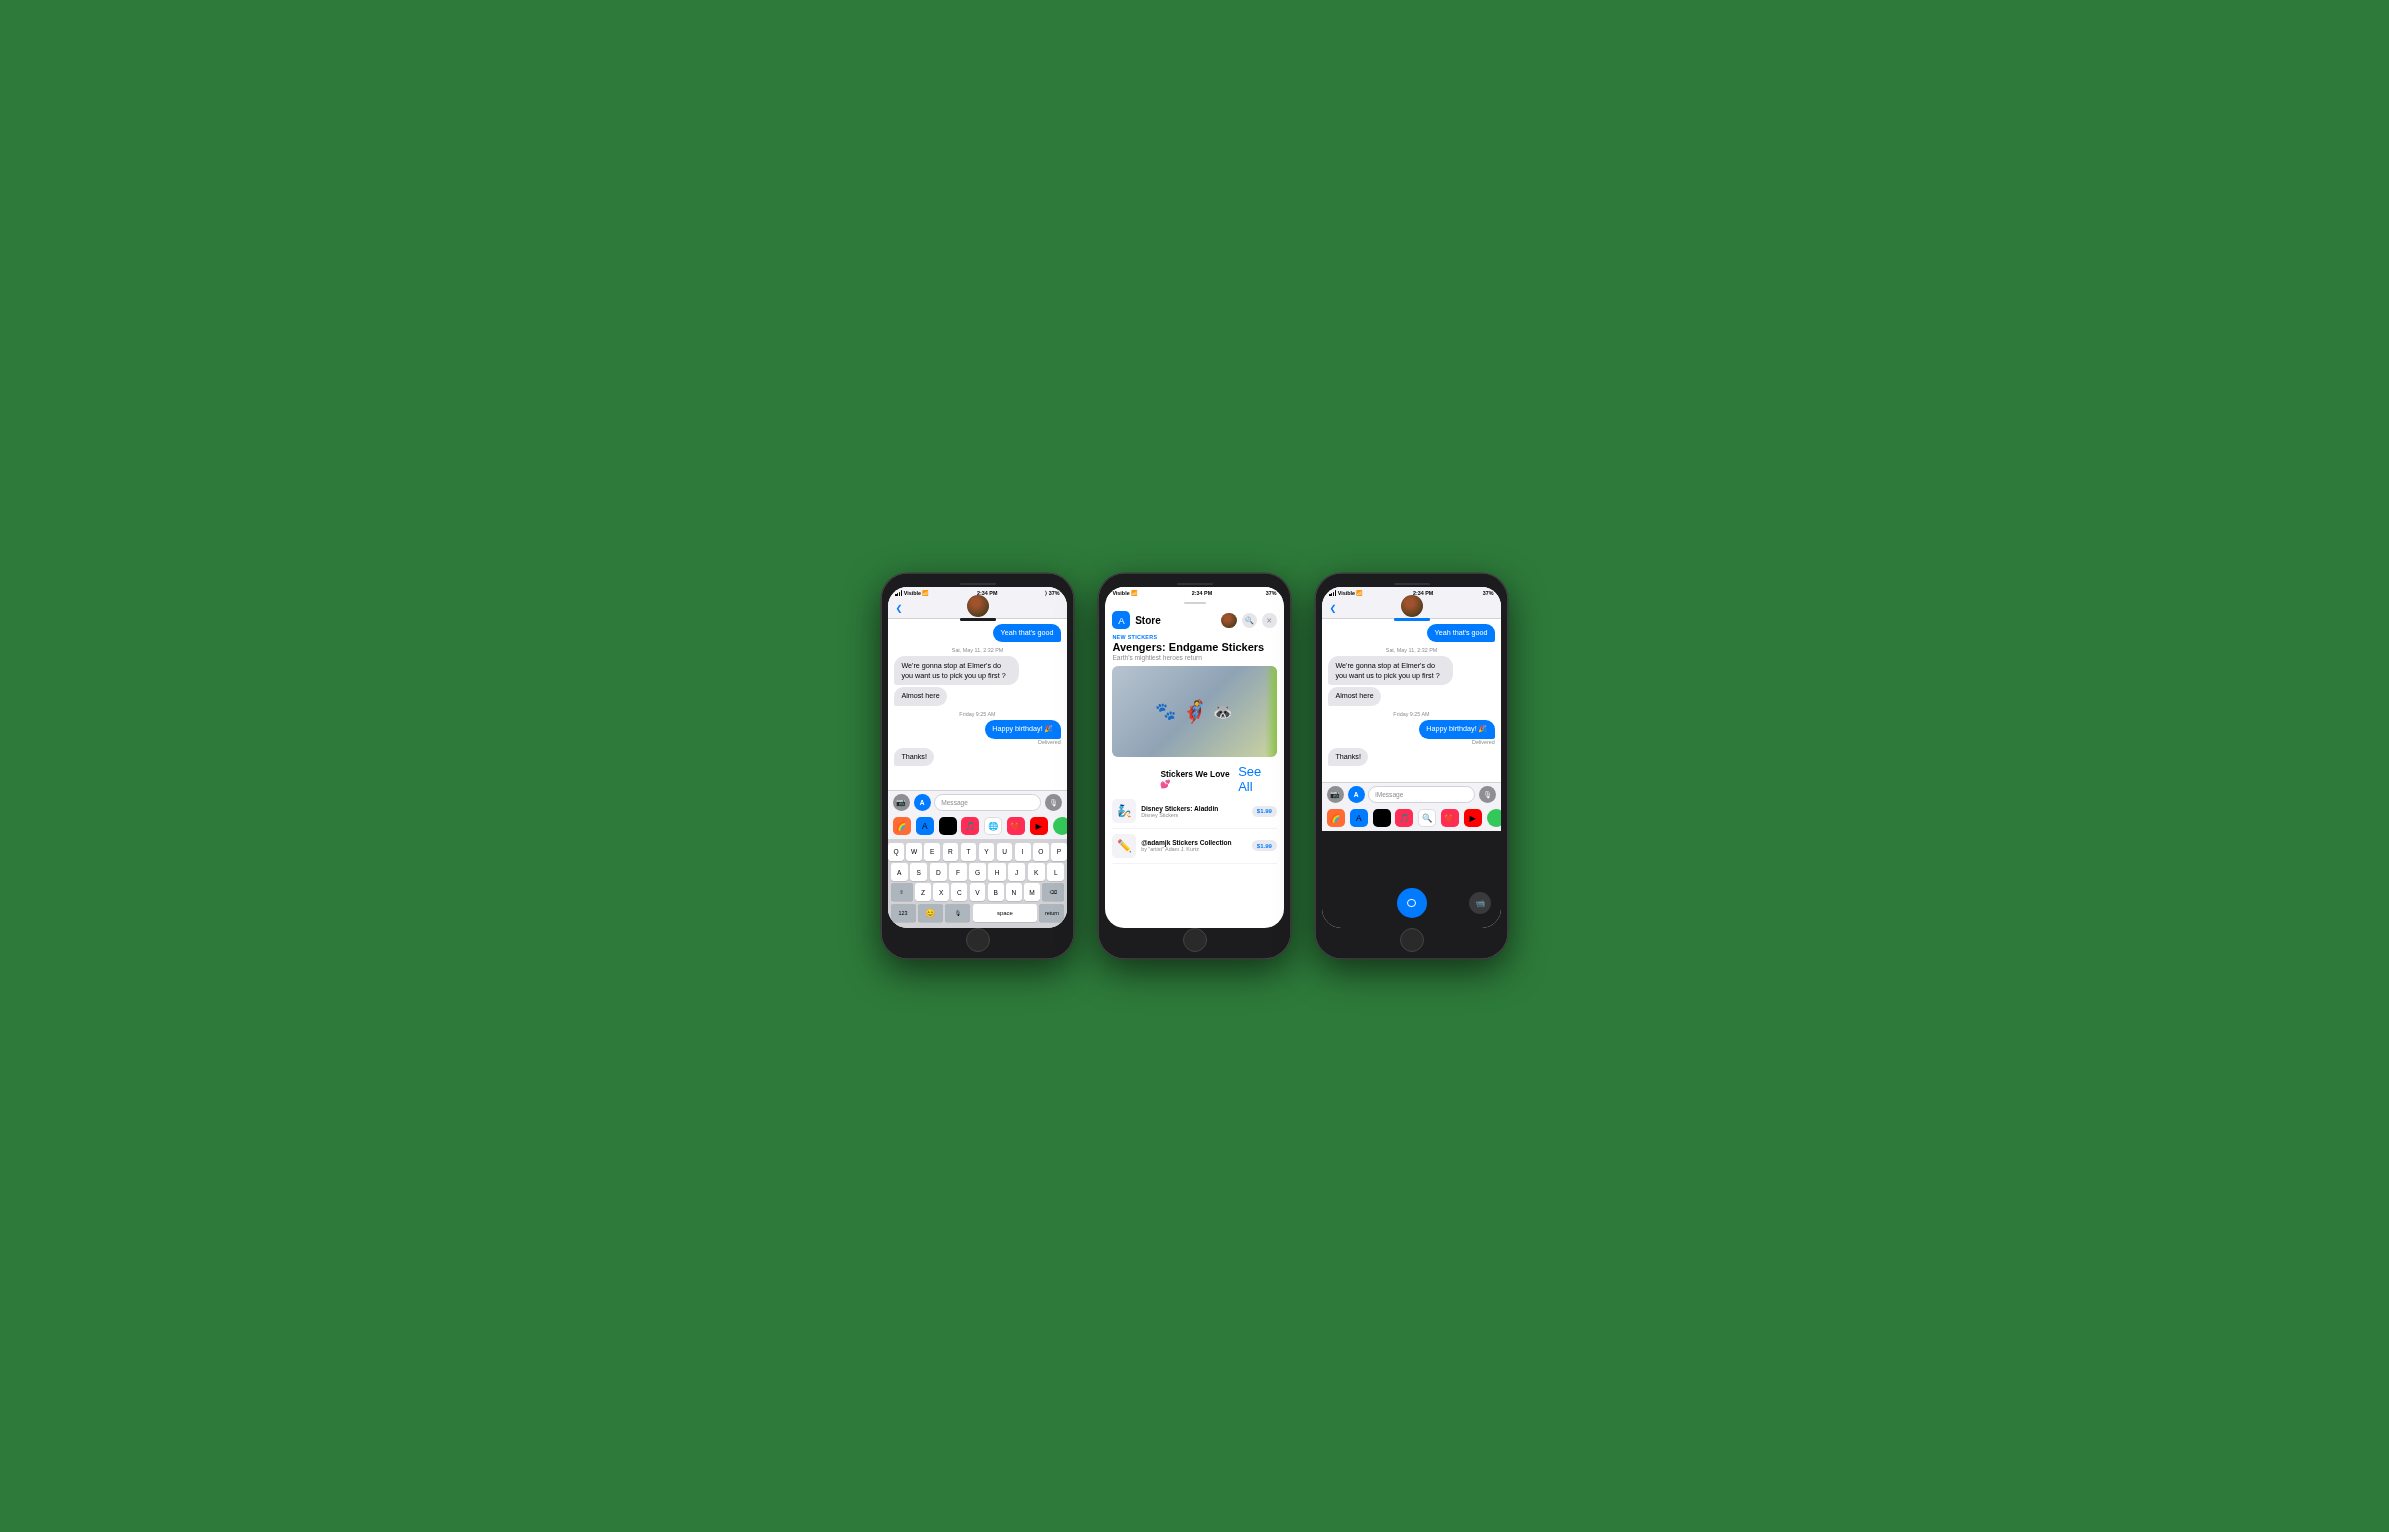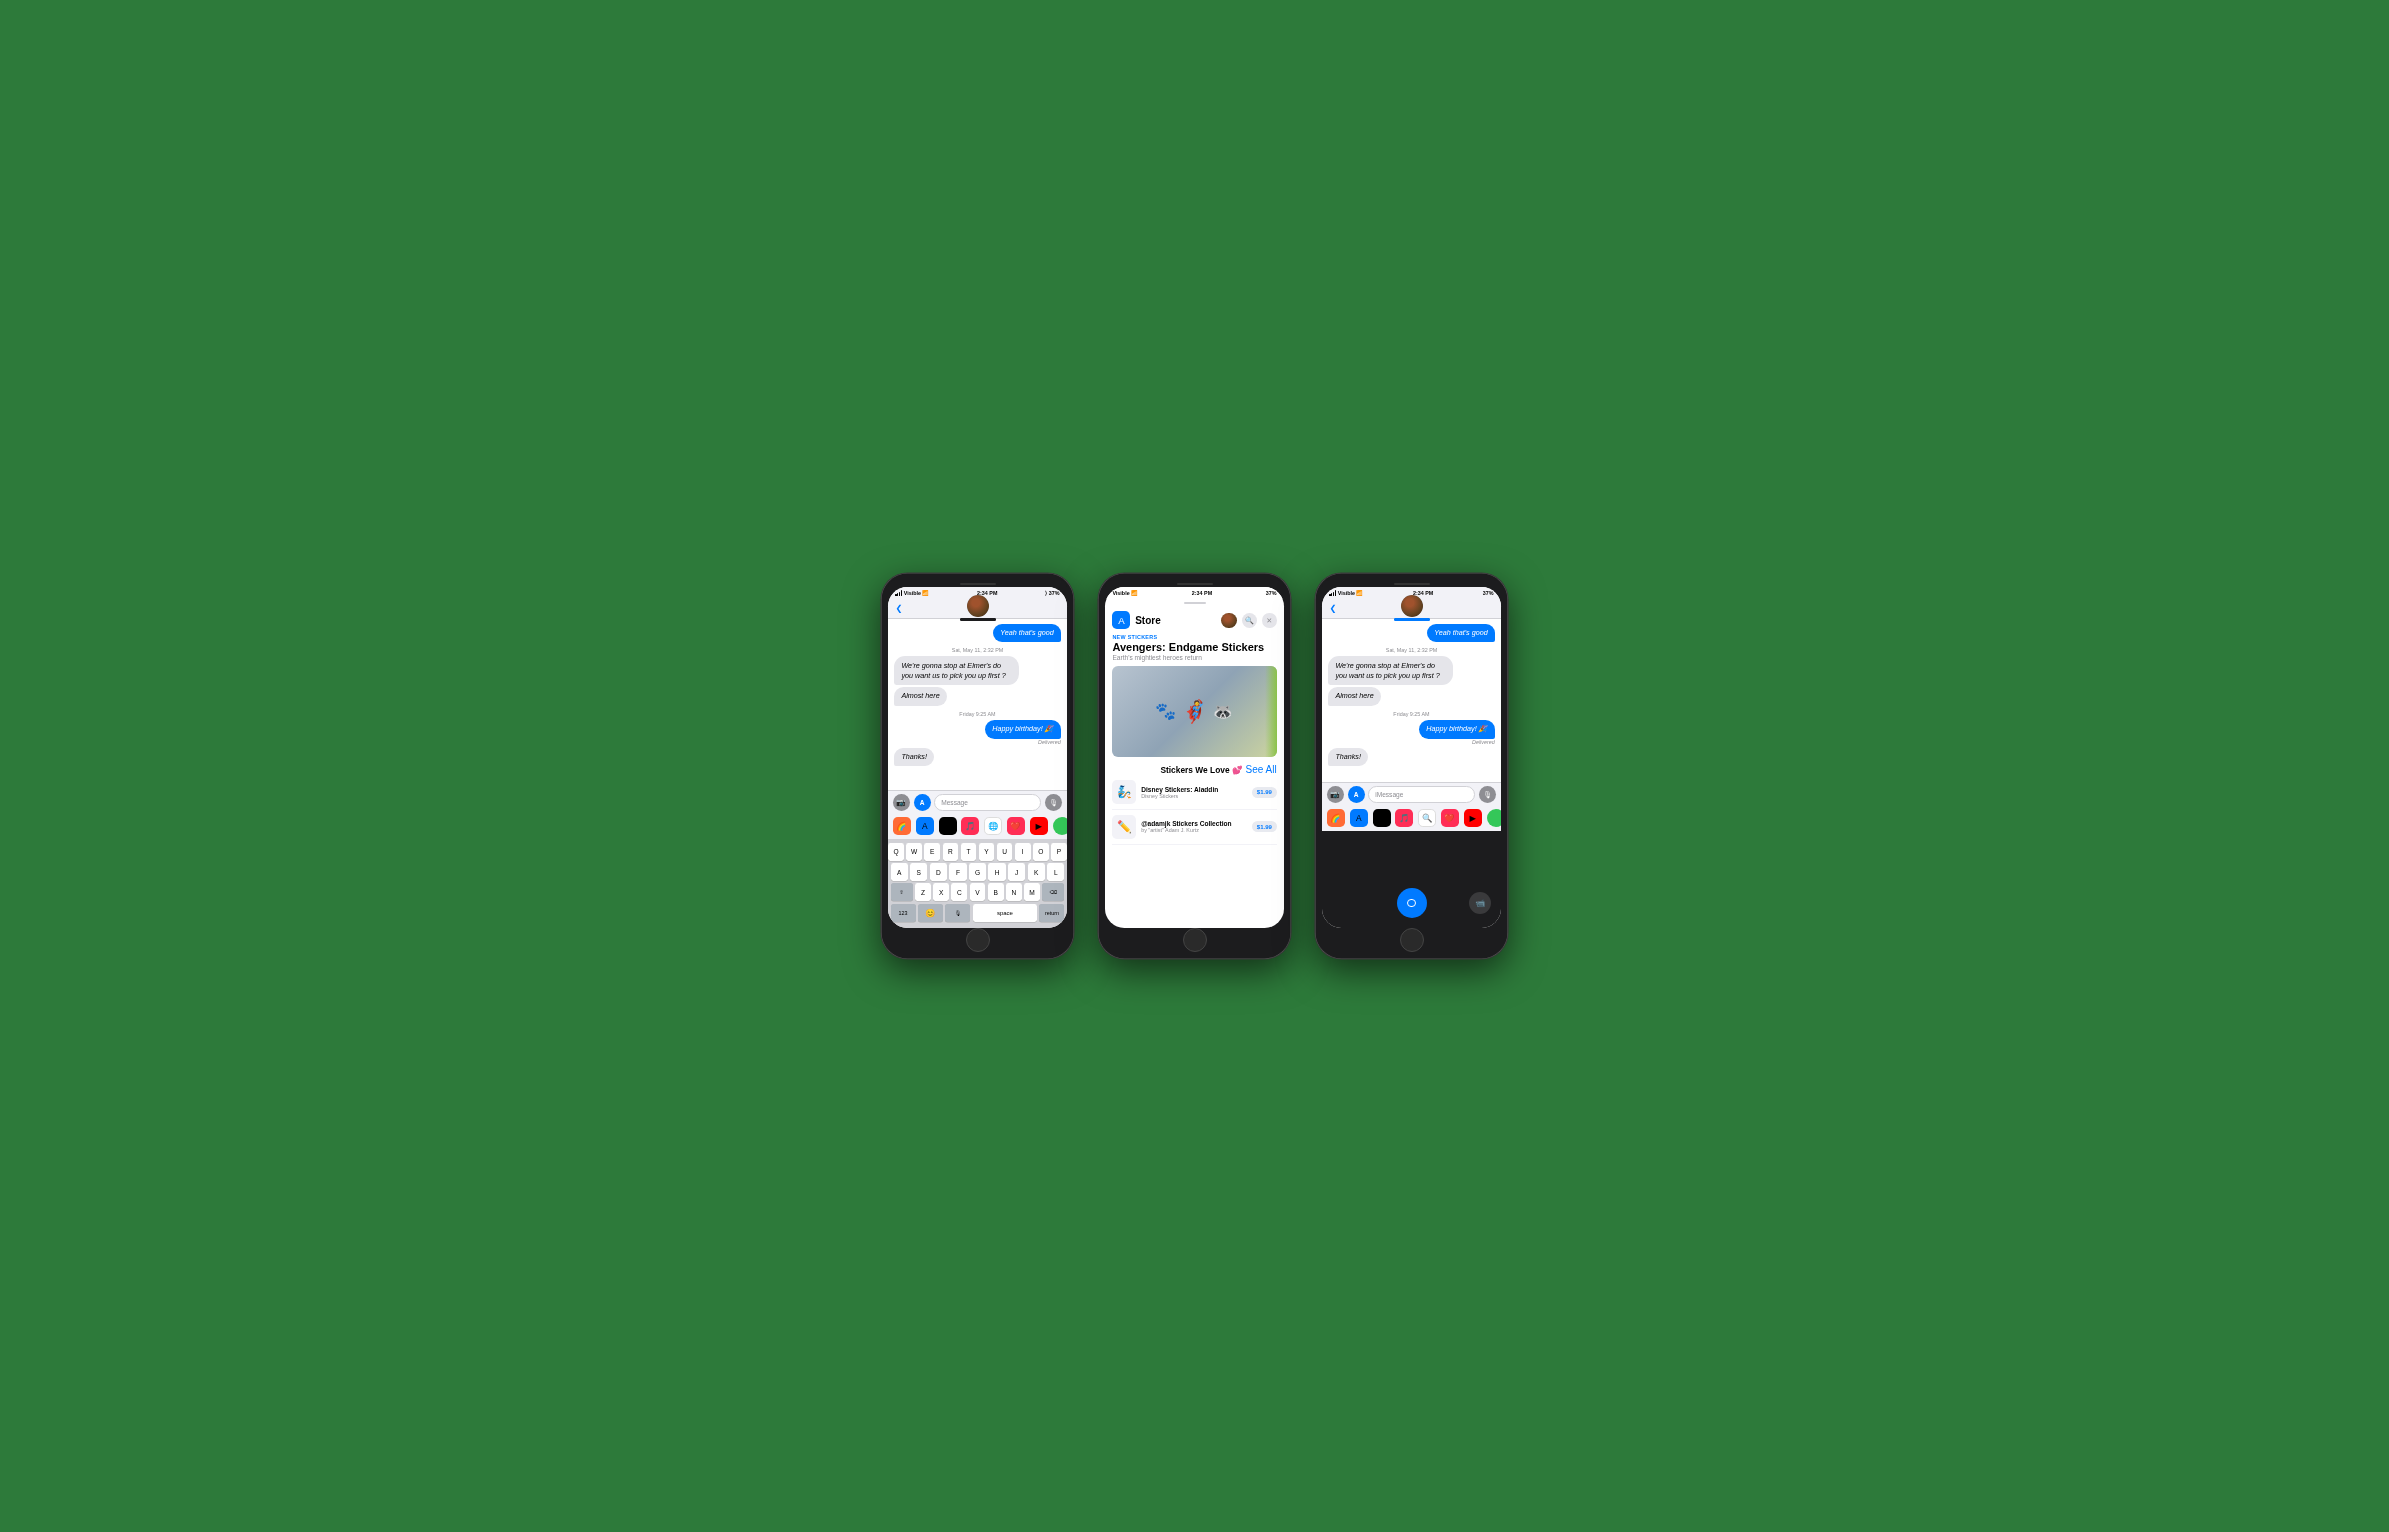--- a/index.html
+++ b/index.html
@@ -133,21 +133,20 @@
       background: #fff;
       overflow-y: auto;
       padding: 4.8px 6px;
       display: flex;
       flex-direction: column;
       gap: 2.4px;
     }
     .bubble-row {
       display: flex;
       flex-direction: column;
-      font-style: italic;
     }
     .bubble-row.sent { align-items: flex-end; }
     .bubble-row.received { align-items: flex-start; }
     .bubble {
       max-width: 75%;
       padding: 4.2px 7.2px;
       border-radius: 11px;
       font-size: 7.2px;
       line-height: 1.4;
     }
@@ -373,21 +372,21 @@
       align-items: center;
       margin-bottom: 4.8px;
     }
     .we-love-title {
       font-size: 8.4px;
       font-weight: 700;
       color: #000;
       margin-left: 48px;
     }
     .see-all {
-      font-size: 10px;
+      font-size: 13px;
       color: #007aff;
     }
     .sticker-item {
       display: flex;
       align-items: center;
       gap: 4.8px;
       margin-bottom: 4.8px;
       border-bottom: 0.6px solid #f2f2f7;
       padding-bottom: 4.8px;
     }

